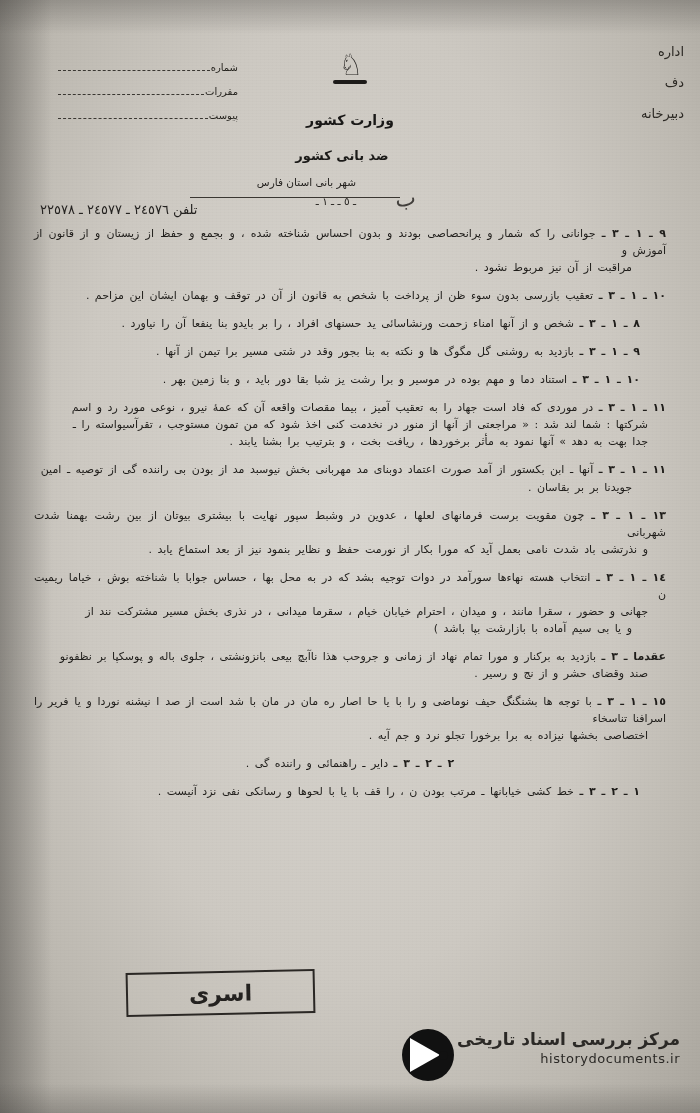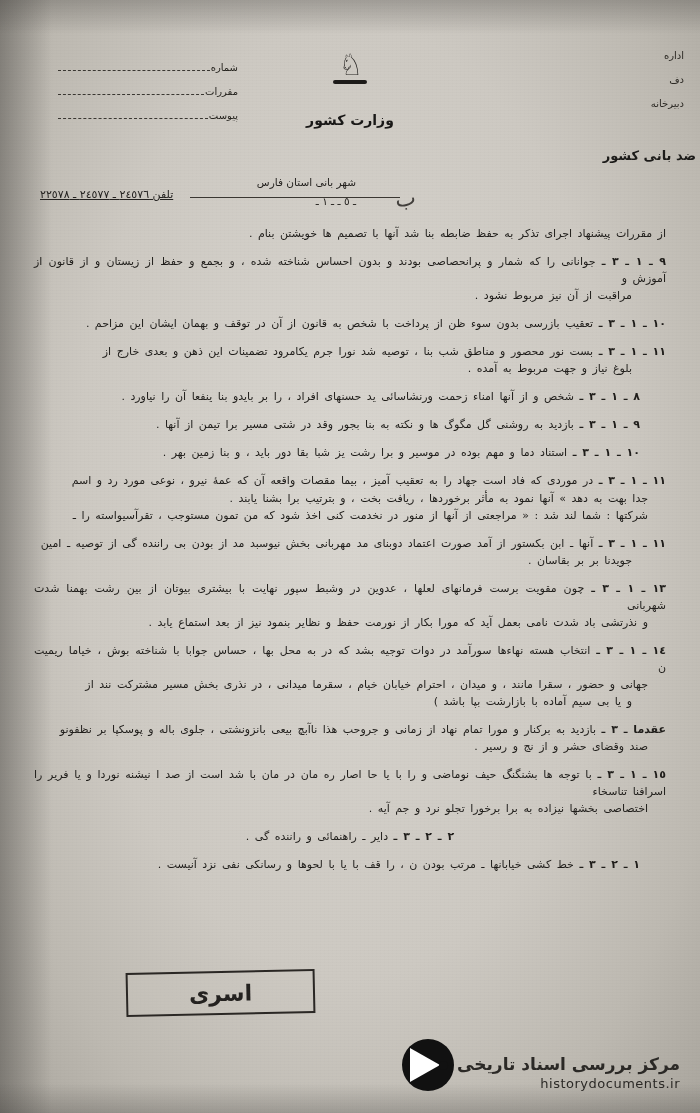--- a/index.html
+++ b/index.html
@@ -83,21 +83,22 @@
     position: absolute;
     left: 0; right: 0; top: 112px;
     text-align: center;
     font-size: 14px;
     letter-spacing: 3px;
     color: #191817;
     font-weight: bold;
   }
   .dept {
     position: absolute;
-    left: 0; right: 4px; top: 148px;
+    left: 0; right: 16px; top: 148px;
+    text-align: center;
     font-size: 13px;
     letter-spacing: 3px;
     color: #1c1b19;
     font-weight: bold;
   }
 
   
   .formblock {
     position: absolute;
     left: 58px; top: 62px;
@@ -115,45 +116,44 @@
   }
   .formrow .lbl { white-space: nowrap; }
   .formrow .dots {
     flex: 1;
     border-bottom: 1px dashed #3a3732;
     height: 7px;
   }
 
   .rightmarks {
     position: absolute;
-    right: 16px; top: 44px;
+    right: 16px; top: 36px;
     width: 46px;
-    font-size: 10px;
+    font-size: 13px;
     color: #2b2823;
     text-align: right;
     line-height: 2.4;
   }
 
   .reginfo {
     position: absolute;
     right: 344px; top: 176px;
     text-align: right;
     font-size: 10.5px;
     color: #211f1c;
     direction: rtl;
   }
   .reginfo .ln { margin-bottom: 7px; white-space: nowrap; }
   .phone {
     position: absolute;
-    left: 40px; top: 188px;
-    font-size: 11px;
+    left: 40px; top: 202px;
+    font-size: 13px;
     color: #242220;
     direction: rtl;
     white-space: nowrap;
-    text-decoration: underline;
   }
   .subjline {
     position: absolute;
     right: 300px; top: 196px;
     width: 210px;
     border-bottom: 1px solid #3a3732;
     height: 1px;
   }
 
   
@@ -215,21 +215,21 @@
     font-weight: bold;
     direction: rtl;
   }
 
   
   .watermark {
     position: absolute;
     left: 415px; bottom: 22px;
     width: 265px; height: 62px;
     display: flex;
-    align-items: flex-end;
+    align-items: flex-start;
     gap: 3px;
     direction: rtl;
   }
   .wm-text {
     text-align: right;
     color: #2b2926;
     flex: 1;
   }
   .wm-title {
     font-size: 17px;
@@ -314,62 +314,53 @@
   <div class="reginfo">
     <div class="ln">شهر بانی استان فارس</div>
     <div class="ln">ـ ٥ ـ ـ ١ ـ</div>
   </div>
   <div class="subjline"></div>
   <div class="phone">تلفن ٢٤٥٧٦ ـ ٢٤٥٧٧ ـ ٢٢٥٧٨</div>
   <div class="scrawl">ب</div>
 
   <div class="body">
 
-    <p class="para">
-      <span class="num"></span>
-      <span>از مقررات پیشنهاد اجرای تذکر به حفظ ضابطه بنا شد آنها با تصمیم ها خویشتن بنام .</span>
-    </p>
 
     <p class="para">
       <span class="num">۹ ـ ۱ ـ ۳ ـ</span>
       <span>جوانانی را که شمار و پرانحصاصی بودند و بدون احساس شناخته شده ، و بجمع و حفظ از زیستان و از قانون از آموزش و</span>
       <span class="cont">مراقبت از آن نیز مربوط نشود .</span>
     </p>
 
     <p class="para">
       <span class="num">١٠ ـ ١ ـ ٣ ـ</span>
       <span>تعقیب بازرسی بدون سوء ظن از پرداخت با شخص به قانون از آن در توقف و بهمان ایشان این مزاحم .</span>
     </p>
 
-    <p class="para">
-      <span class="num">١١ ـ ١ ـ ٣ ـ</span>
-      <span>بست نور محصور و مناطق شب بنا ، توصیه شد نورا جرم یکامرود تضمینات این ذهن و بعدی خارج از</span>
-      <span class="cont">بلوغ نیاز و جهت مربوط به آمده .</span>
-    </p>
 
     <p class="para indent">
       <span class="num">٨ ـ ١ ـ ٣ ـ</span>
       <span>شخص و از آنها امناء زحمت ورنشاسائی ید حسنهای افراد ، را بر بایدو بنا ینفعا آن را نیاورد .</span>
     </p>
 
     <p class="para indent">
       <span class="num">٩ ـ ١ ـ ٣ ـ</span>
       <span>بازدید به روشنی گل مگوگ ها و نکته به بنا بجور وقد در شتی مسیر برا تیمن از آنها .</span>
     </p>
 
     <p class="para indent">
       <span class="num">١٠ ـ ١ ـ ٣ ـ</span>
       <span>استناد دما و مهم بوده در موسیر و برا رشت یز شبا بقا دور باید ، و بنا زمین بهر .</span>
     </p>
 
     <p class="para">
       <span class="num">١١ ـ ١ ـ ٣ ـ</span>
       <span>در موردی که فاد است جهاد را به تعقیب آمیز ، بیما مقصات واقعه آن که عمهٔ نیرو ، نوعی مورد رد و اسم</span>
+      <span class="cont2">شرکتها : شما لند شد : « مراجعتی از آنها از منور در نخدمت کنی اخذ شود که من تمون مستوجب ، تقرآسیواسته را ـ</span>
       <span class="cont2">جدا بهت به دهد » آنها نمود به مأثر برخوردها ، ریافت بخت ، و بترتیب برا بشنا یابند .</span>
-      <span class="cont2">شرکتها : شما لند شد : « مراجعتی از آنها از منور در نخدمت کنی اخذ شود که من تمون مستوجب ، تقرآسیواسته را ـ</span>
     </p>
 
     <p class="para">
       <span class="num">١١ ـ ١ ـ ٣ ـ</span>
       <span>آنها ـ ابن بکستور از آمد صورت اعتماد دوبنای مد مهربانی بخش نیوسبد مد از بودن بی راننده گی از توصیه ـ امین</span>
       <span class="cont">جویدنا بر بر بقاسان .</span>
     </p>
 
     <p class="para">
       <span class="num">١٣ ـ ١ ـ ٣ ـ</span>

